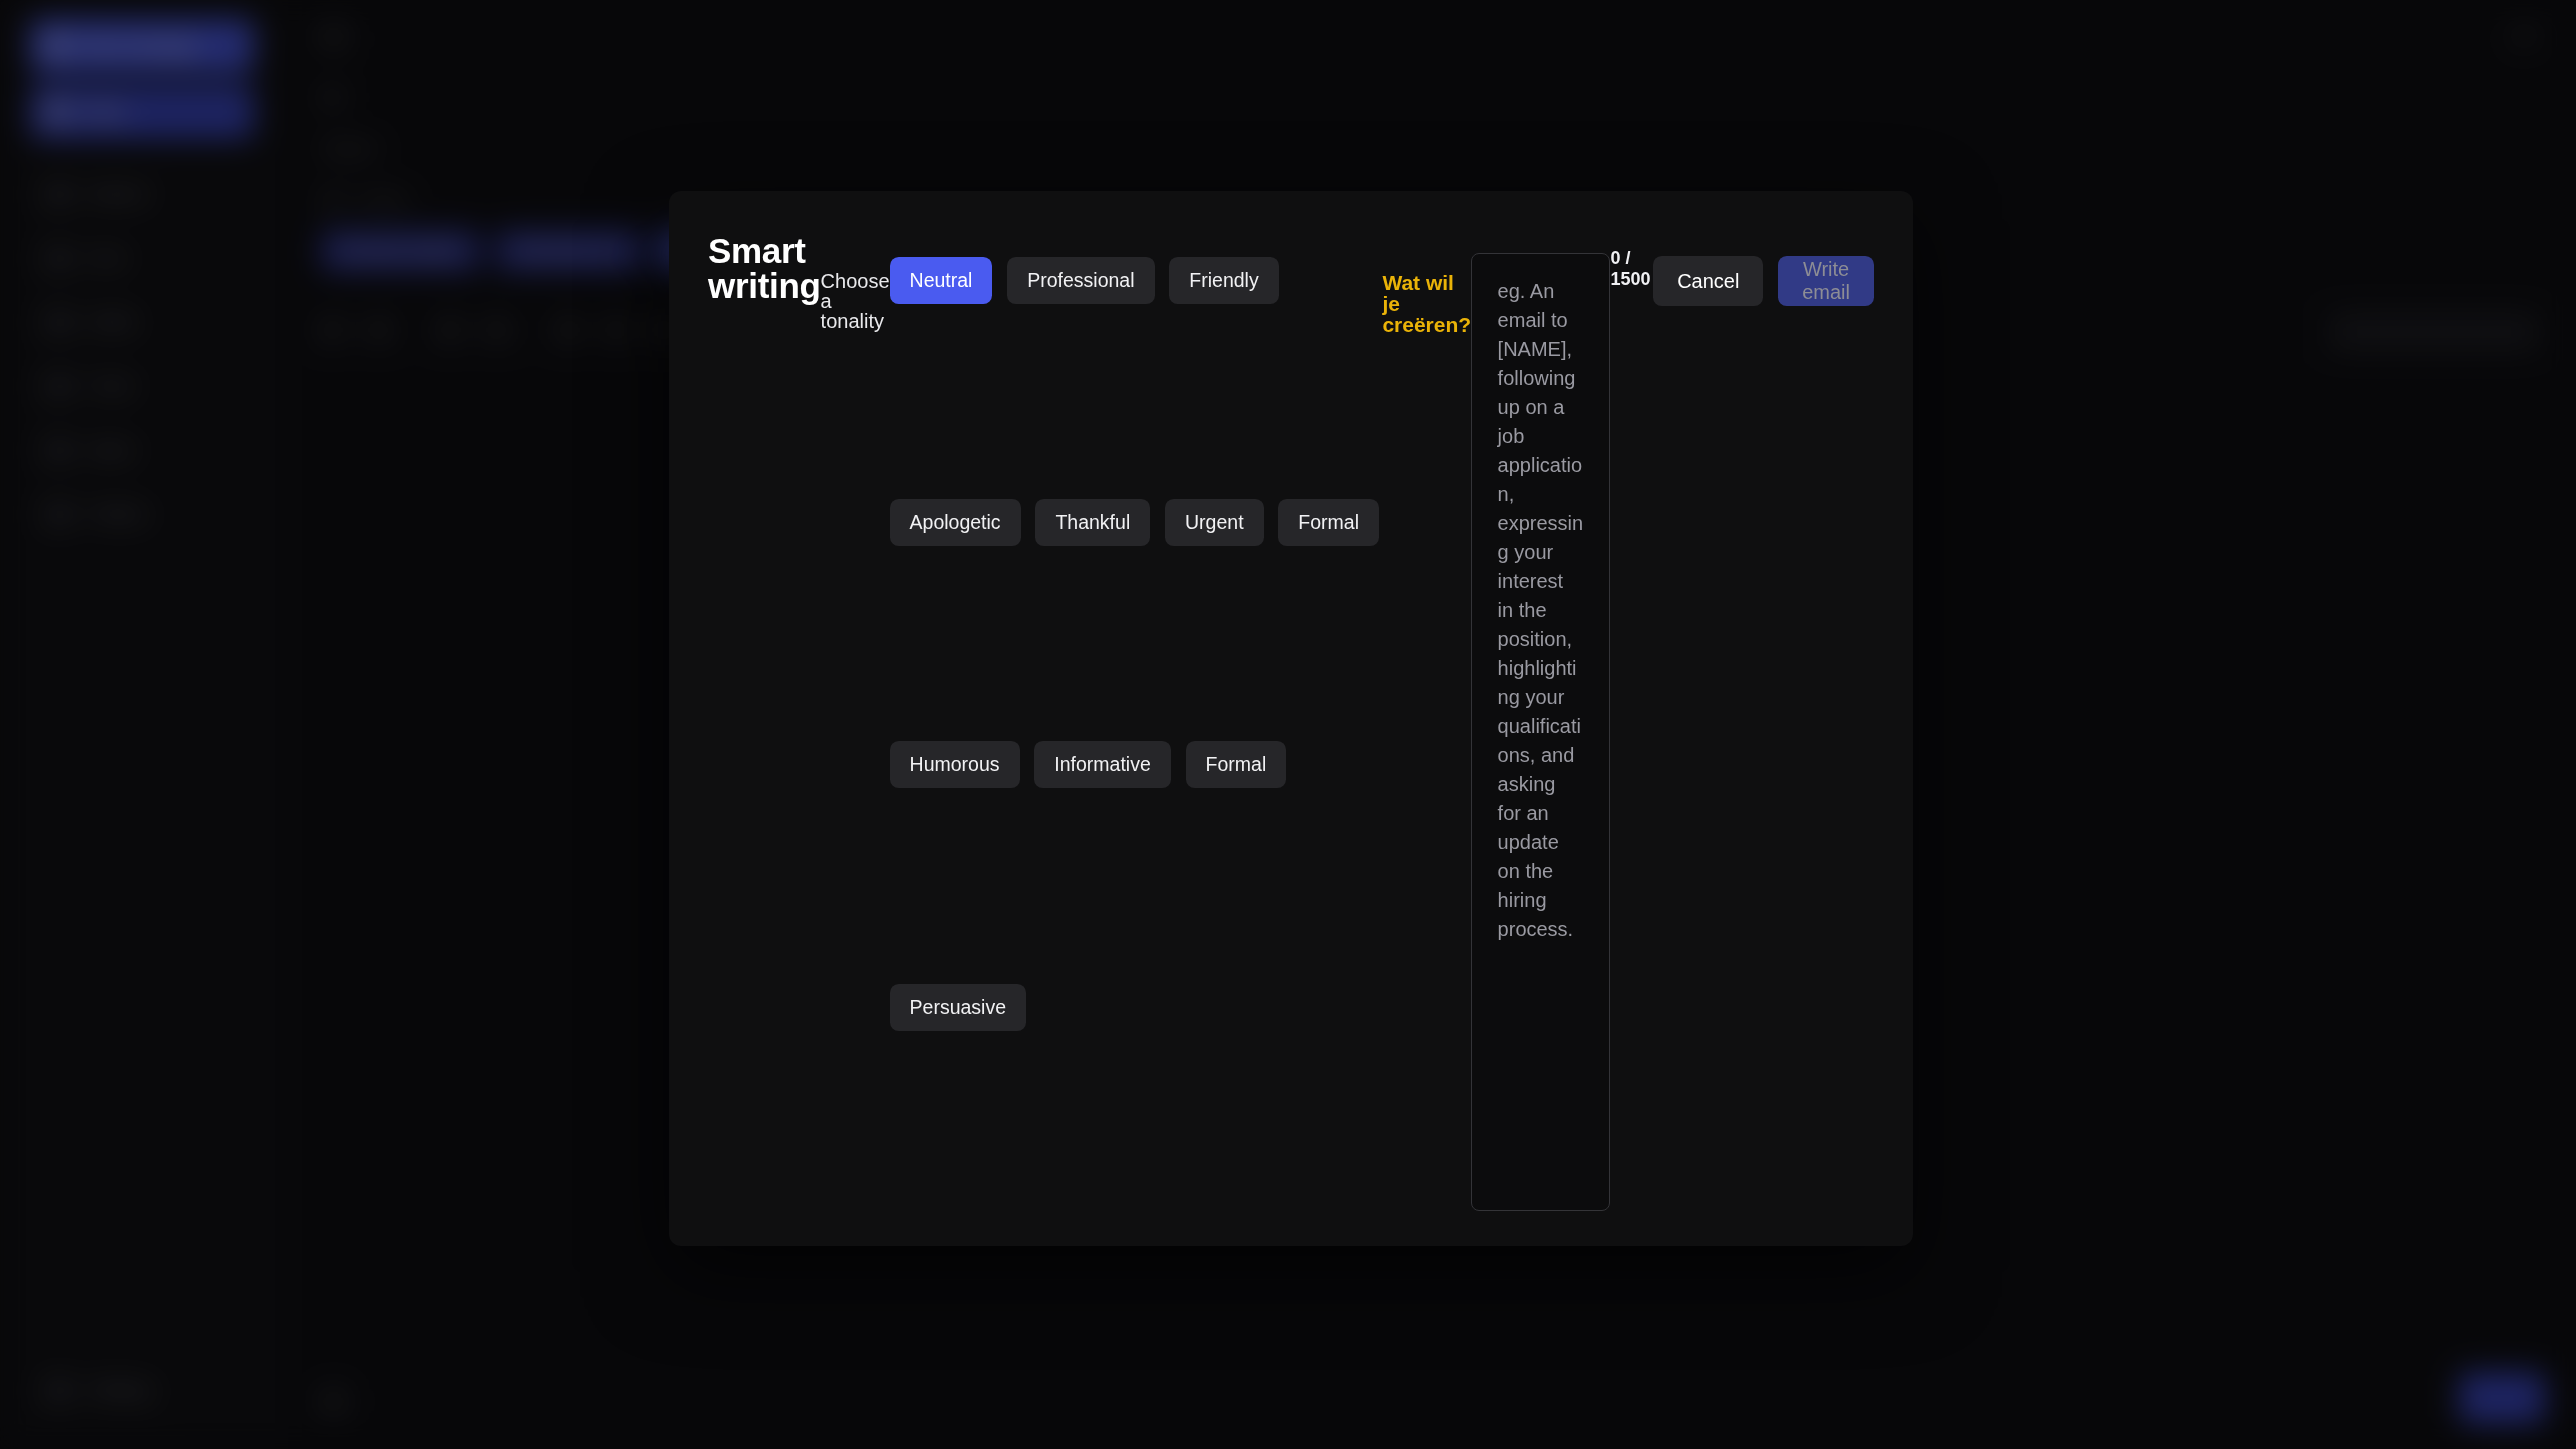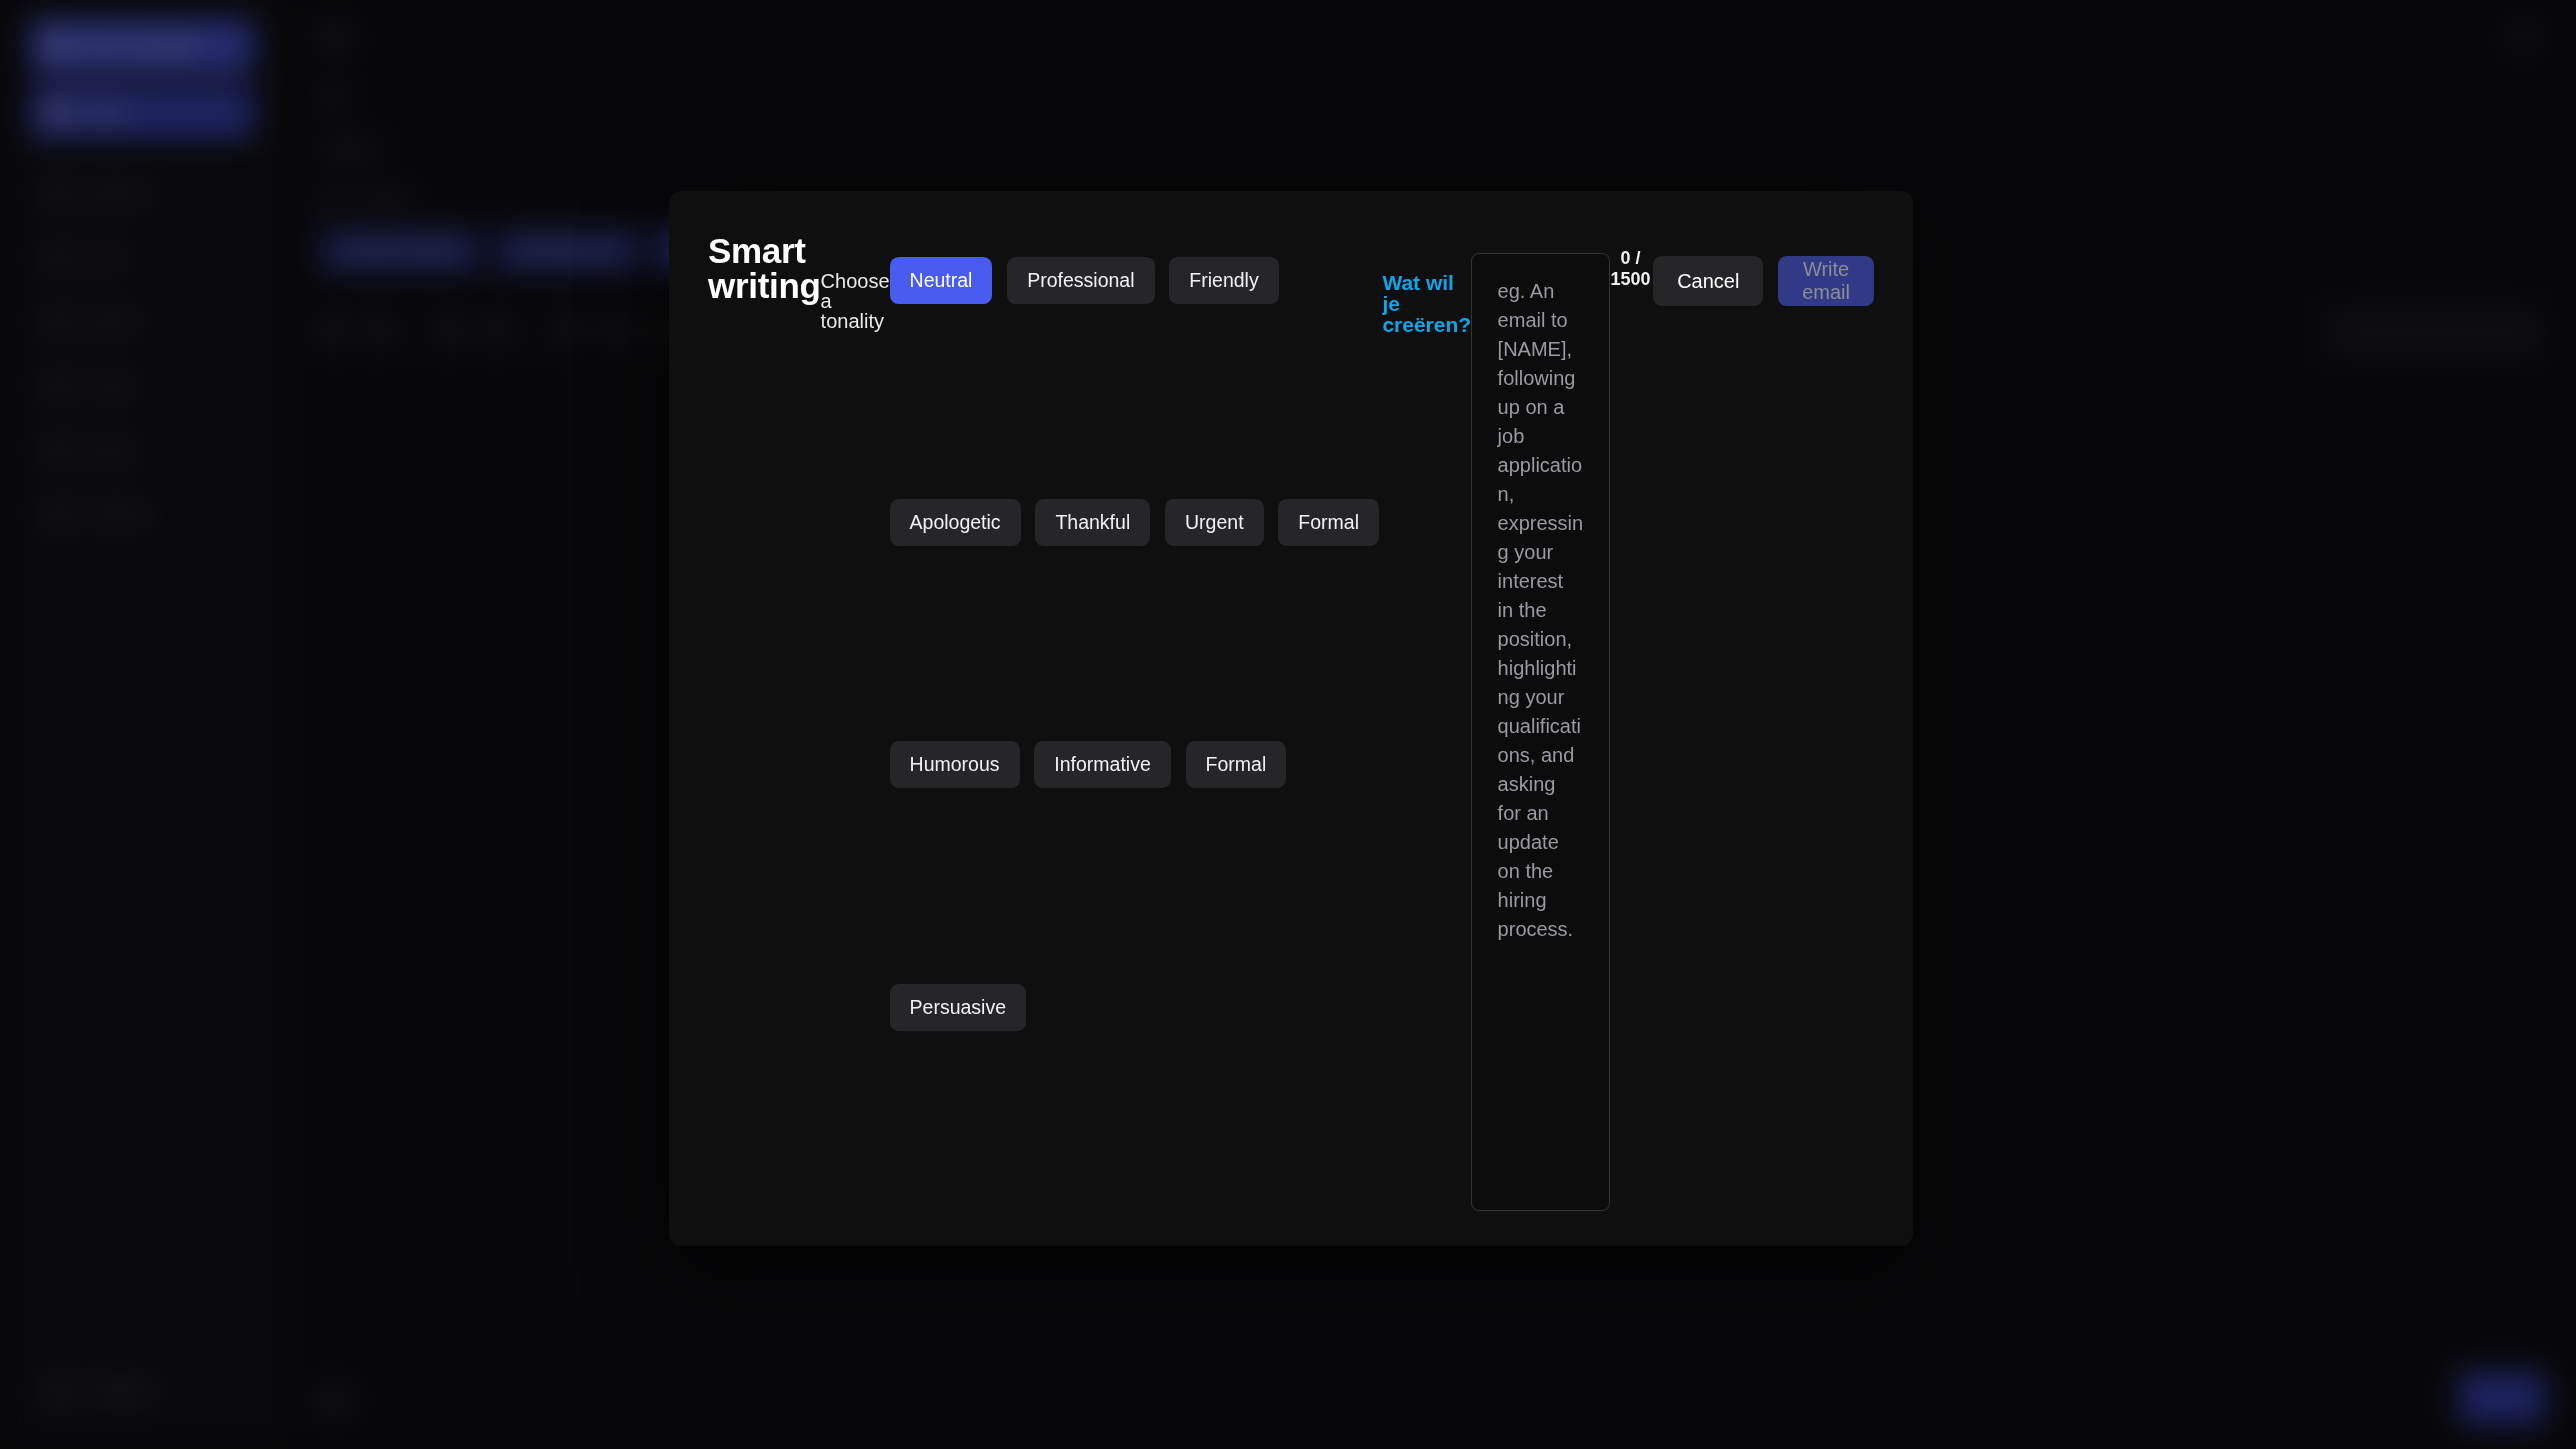--- a/index.html
+++ b/index.html
@@ -234,21 +234,21 @@
   .tonality-chip.selected {
     background: #4a5bf0;
     color: #ffffff;
     padding-left: 20px;
   }
 
   .prompt-label {
     margin-top: 39px;
     font-size: 21px;
     font-weight: 700;
-    color: #0ea5e9;
+    color: #eab308;
     line-height: 1;
   }
 
   .prompt-area {
     margin-top: 20px;
     flex: 1 1 auto;
     min-height: 0;
     border: 0.7px solid #343438;
     border-radius: 8px;
     background: #0c0c0d;
@@ -257,21 +257,21 @@
     font-size: 20px;
     line-height: 1.45;
     font-family: inherit;
     resize: none;
     outline: none;
   }
   .prompt-area::placeholder { color: #9a9aa2; }
 
   .counter {
     margin-top: 14.8px;
-    text-align: center;
+    text-align: left;
     font-size: 18px;
     font-weight: 700;
     color: #f0f0f3;
     padding-right: 2.7px;
   }
 
   .modal-actions {
     margin-top: 23px;
     display: flex;
     justify-content: flex-end;

